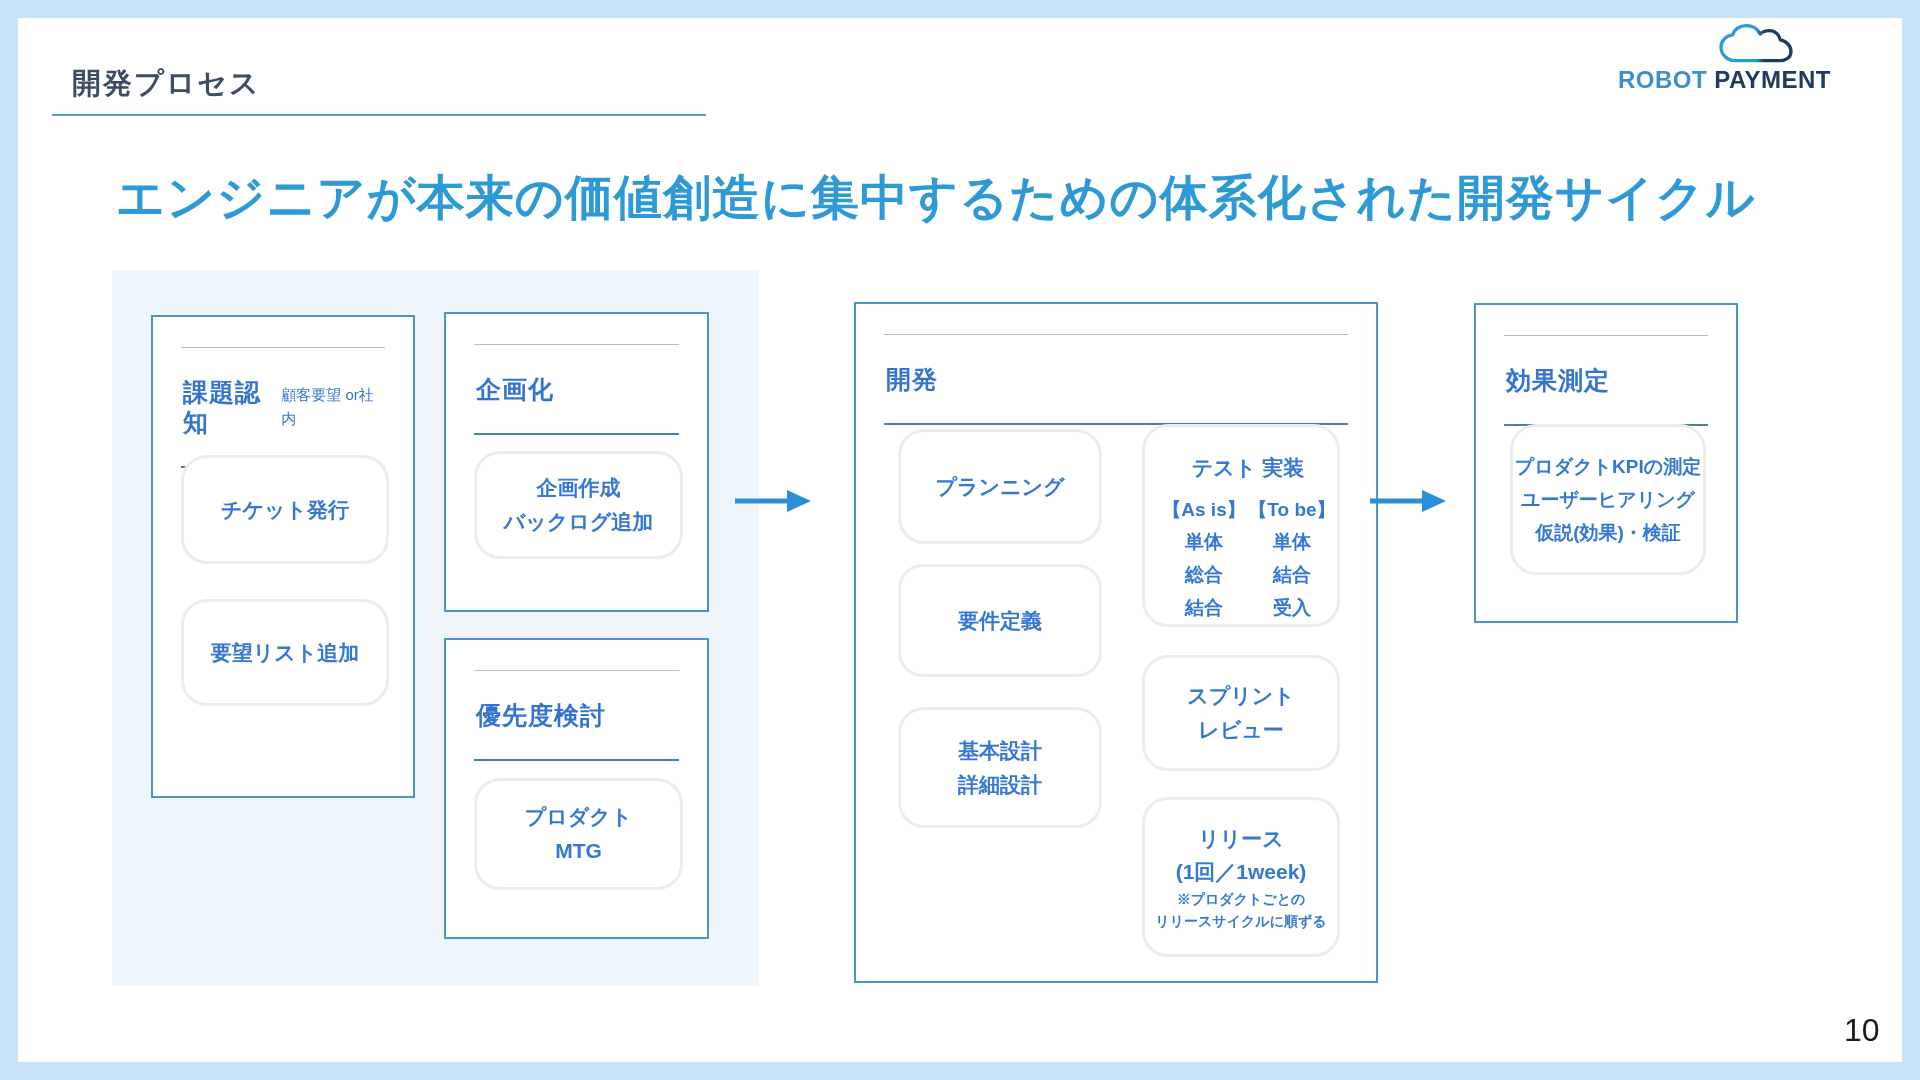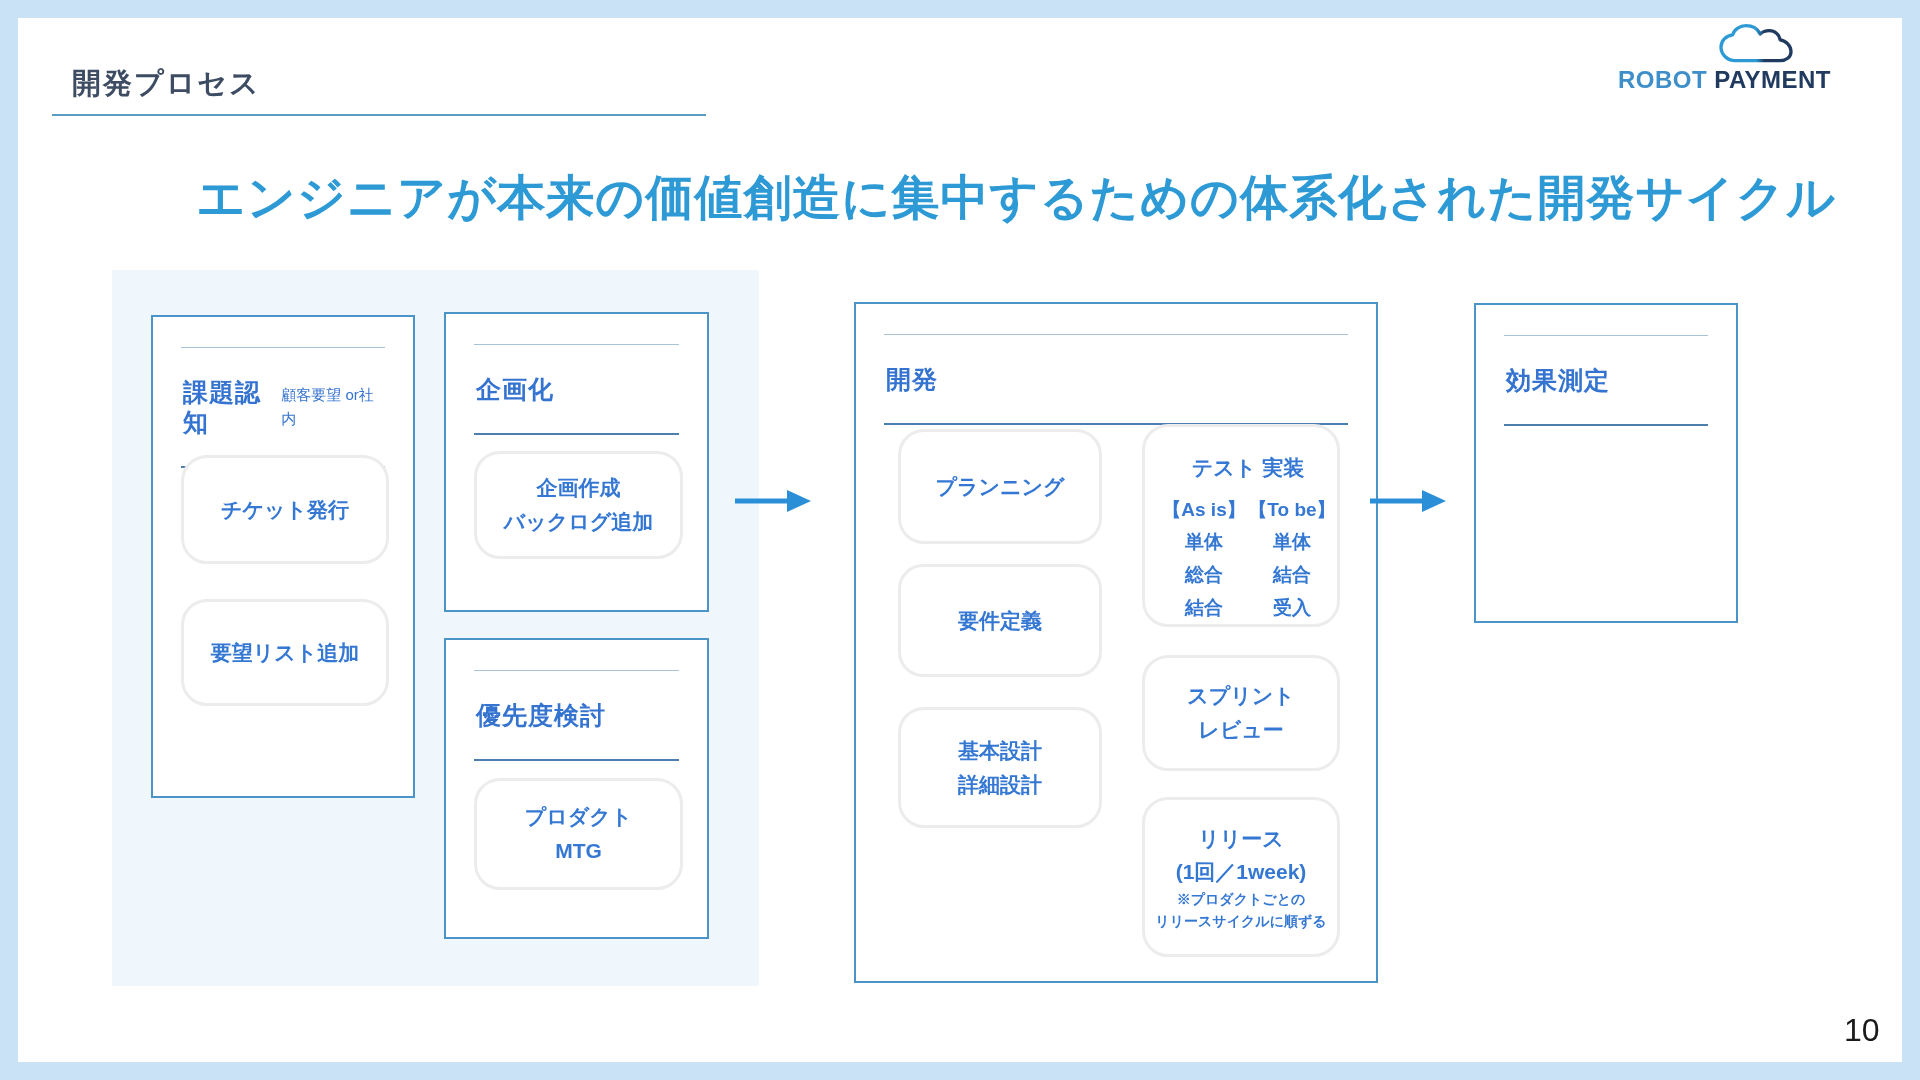--- a/index.html
+++ b/index.html
@@ -11,21 +11,21 @@
   .title-underline{position:absolute;left:52px;top:114px;width:654px;height:2px;background:#5b9cc4;}
 
   
   .logo{position:absolute;left:1618px;top:24px;width:270px;height:72px;}
   .logo .cloud{position:absolute;left:96px;top:0;width:84px;height:40px;}
   .logo .text{position:absolute;left:0;bottom:2px;white-space:nowrap;font-size:24px;font-weight:700;letter-spacing:0.5px;}
   .logo .robot{color:#3e8fc9;}
   .logo .payment{color:#203a60;margin-left:7px;}
 
   
-  .main-heading{position:absolute;left:116px;top:166px;width:1720px;font-size:48px;font-weight:700;color:#2e9ad5;letter-spacing:1px;white-space:nowrap;text-align:right;}
+  .main-heading{position:absolute;left:116px;top:166px;width:1720px;font-size:48px;font-weight:700;color:#2e9ad5;letter-spacing:1px;white-space:nowrap;}
 
   
   .panel{position:absolute;left:112px;top:270px;width:647px;height:716px;background:#f0f7fc;}
 
   
   .stage{position:absolute;background:#ffffff;border:2px solid #4a94c8;box-sizing:border-box;}
   .stage-issue{left:151px;top:315px;width:264px;height:483px;}
   .stage-planning{left:444px;top:312px;width:265px;height:300px;}
   .stage-priority{left:444px;top:638px;width:265px;height:301px;}
   .stage-dev{left:854px;top:302px;width:524px;height:681px;}
@@ -185,16 +185,21 @@
 
   <svg class="arrow arrow-2" viewBox="0 0 80 32">
     <line x1="2" y1="16" x2="56" y2="16" stroke="#2b8fd8" stroke-width="5"></line>
     <polygon points="54,5 54,27 78,16" fill="#2b8fd8"></polygon>
   </svg>
 
   <div class="stage stage-measure">
     <div class="hd">
       <span class="t">効果測定</span>
     </div>
+    <div class="card card-measure">
+      <span class="ln">プロダクトKPIの測定</span>
+      <span class="ln">ユーザーヒアリング</span>
+      <span class="ln">仮説(効果)・検証</span>
+    </div>
   </div>
 
   <div class="page-number">10</div>
 </div>
 
 </body></html>

